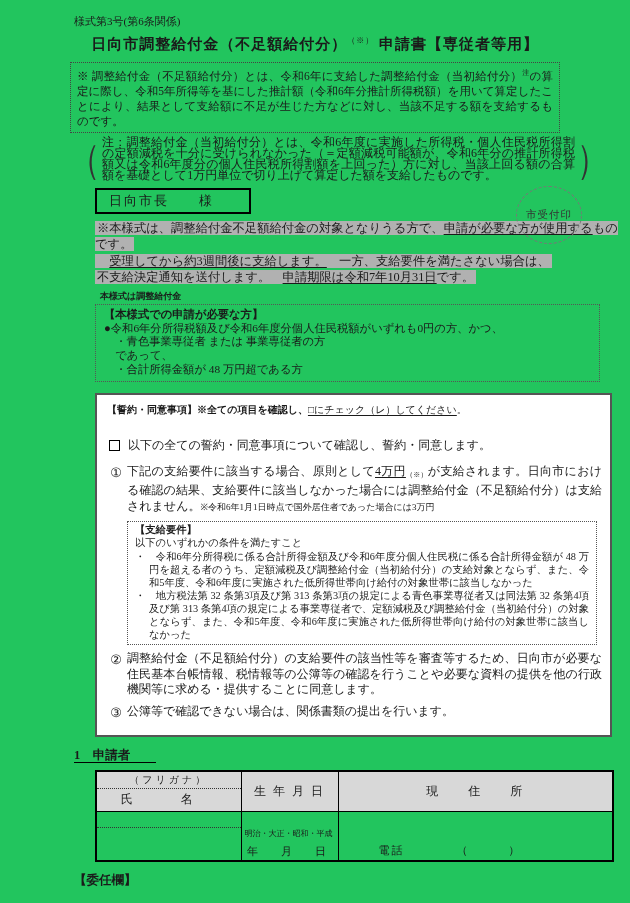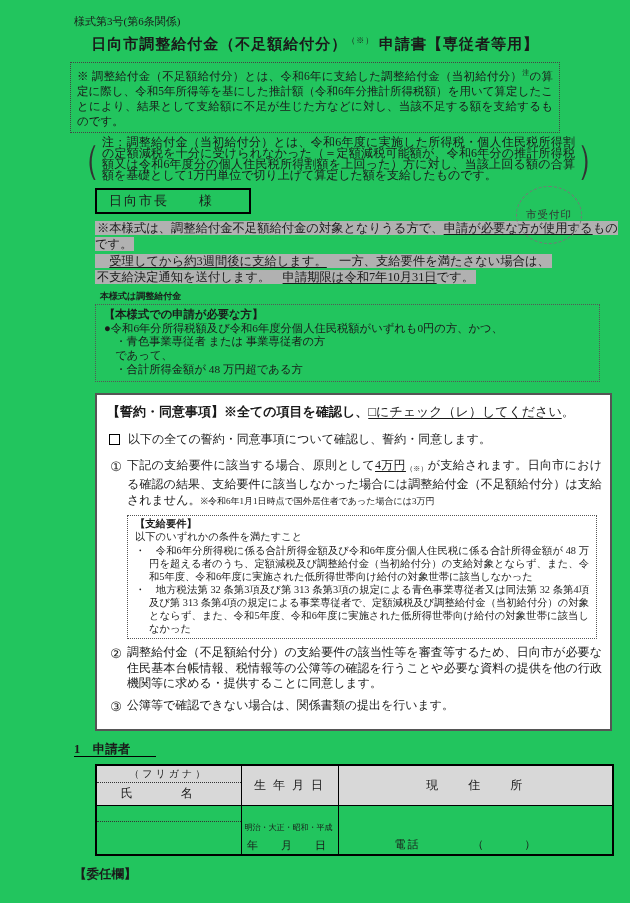--- a/index.html
+++ b/index.html
@@ -38,21 +38,21 @@
   .elig-small { margin:4px 0 0 100px; font-size:9px; font-weight:600; }
   .elig-box {
     margin:1px 0 0 95px; width:505px; border:1px dotted #555;
     padding:3px 8px 4px 8px; font-size:11.3px; line-height:13.8px;
   }
   .elig-box .bt { font-weight:600; }
   .pledge-box {
     margin:11px 0 0 95px; width:517px; border:2px solid #555;
     padding:6px 8px 8px 8px; font-size:12px; background:#fff;
   }
-  .pledge-head { font-size:13px; margin:2px 0 10px 2px; }
+  .pledge-head { font-size:10px; margin:2px 0 20px 2px; }
   .pledge-head .bt { font-weight:600; }
   .chk-line { display:flex; align-items:center; gap:8px; margin:0 0 10px 4px; }
   .chk-box { width:11px; height:11px; border:1.3px solid #000; flex:0 0 auto; }
   .pledge-item { display:flex; margin:4px 0 6px 0; }
   .pledge-num { flex:0 0 22px; text-align:center; font-size:13px; padding-top:1px; }
   .pledge-text { flex:1; text-align:justify; line-height:15.5px; font-size:12px; }
   .pledge-text .sm { font-size:9px; }
   .mark-sm { font-size:7px; vertical-align:-2px; }
   .youken-box {
     margin:3px 0 6px 22px; width:470px; border:1px dotted #555;
@@ -68,21 +68,21 @@
   .app-table th { background:#d8d8d8; }
   .hdr-furi { font-size:10px; text-align:center; letter-spacing:3px; border-bottom:1px dotted #333; padding:1px 6px; }
   .hdr-name { font-size:12px; text-align:center; letter-spacing:8px; padding:2px 16px 3px 0; }
   .hdr-center { font-size:12px; text-align:center; vertical-align:middle !important; letter-spacing:2px; }
   .cell-name-body { height:48px; position:relative; }
   .dotted-mid { position:absolute; left:0; right:0; top:15px; border-bottom:1px dotted #333; }
   .cell-birth-body { height:48px; }
   .era { font-size:8px; text-align:left; padding:16px 0 0 3px; white-space:nowrap; }
   .ymd { font-size:11px; text-align:center; letter-spacing:6px; padding-top:5px; }
   .cell-addr-body { position:relative; }
-  .tel { position:absolute; left:56px; bottom:2px; font-size:11px; letter-spacing:2px; }
+  .tel { position:absolute; left:40px; bottom:2px; font-size:11px; letter-spacing:2px; }
   .proxy-heads { margin:10px 0 0 74px; font-size:12.5px; font-weight:600; line-height:17px; }
 </style>
 </head>
 <body>
 
 <div class="page">
   <div class="inner">
 
     <div class="form-number">様式第3号(第6条関係)</div>
 

